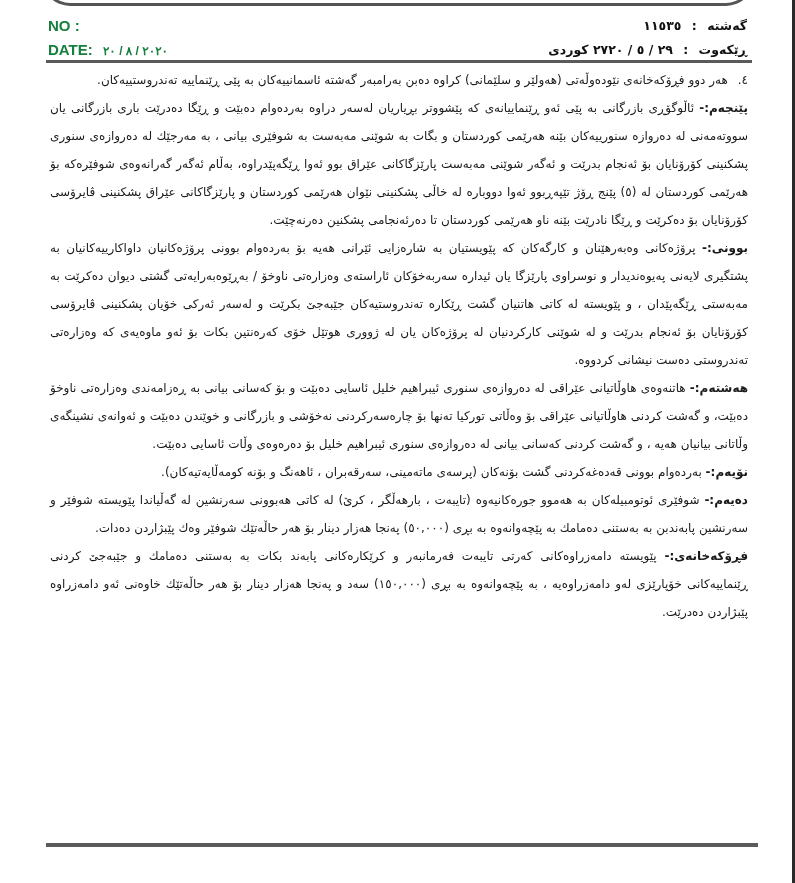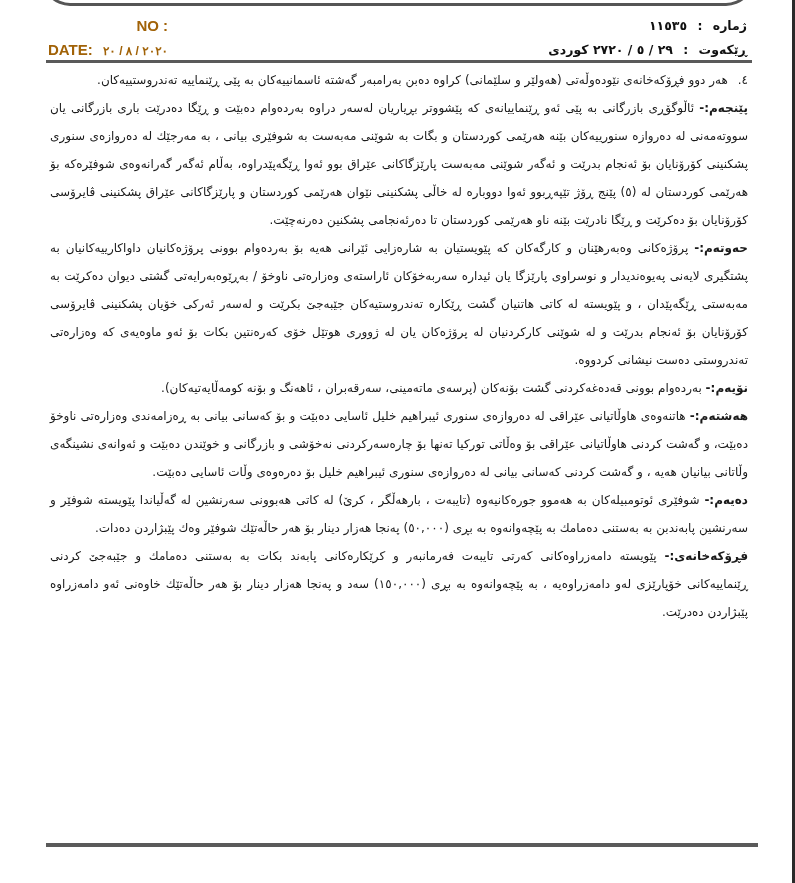--- a/index.html
+++ b/index.html
@@ -6,21 +6,21 @@
   body {
     width: 795px; height: 883px; background: #ffffff; position: relative; overflow: hidden;
     font-family: "DejaVu Sans", sans-serif; color: #1a1a1a;
   }
   .right-edge { position: absolute; right: 0; top: 0; width: 3px; height: 883px; background: #2a2a2a; }
   .top-frame {
     position: absolute; left: 42px; top: -30px; width: 712px; height: 36px;
     border: 3px solid #555; border-top: none; border-radius: 0 0 28px 28px; box-sizing: border-box;
   }
   .header-left { position: absolute; left: 48px; top: 14px; }
-  .header-left .row { font-family: "Liberation Sans", sans-serif; font-weight: bold; font-size: 15px; color: #a16207; height: 24px; line-height: 24px; white-space: nowrap; text-align: right; }
+  .header-left .row { font-family: "Liberation Sans", sans-serif; font-weight: bold; font-size: 15px; color: #15803d; height: 24px; line-height: 24px; white-space: nowrap; }
   .header-left .row .val { font-weight: bold; font-size: 12px; margin-left: 6px; font-family: Liberation Sans, sans-serif; }
   .header-right { position: absolute; right: 48px; top: 14px; direction: rtl; text-align: right; }
   .header-right .row { font-weight: bold; font-size: 12.5px; height: 24px; line-height: 24px; white-space: nowrap; color: #111; }
   .header-right .row .sep { margin: 0 6px; }
   .header-rule { position: absolute; left: 46px; top: 60px; width: 706px; height: 3px; background: #5a5a5a; }
   .content {
     position: absolute; left: 50px; top: 66px; width: 698px; direction: rtl; text-align: justify;
     font-size: 12px; line-height: 28px;
   }
   .para { margin: 0; padding: 0; text-align-last: right; }
@@ -41,21 +41,21 @@
     <span>:</span>
   </div>
   <div class="row">
     <span>DATE</span><span>:</span>
     <span class="val" dir="rtl">٢٠٢٠ / ٨ / ٢٠</span>
   </div>
 </div>
 
 <div class="header-right">
   <div class="row">
-    <span>ژمارە</span>
+    <span>گەشتە</span>
     <span class="sep">:</span>
     <span>١١٥٣٥</span>
   </div>
   <div class="row">
     <span>ڕێکەوت</span>
     <span class="sep">:</span>
     <span>٢٩ / ٥ / ٢٧٢٠ کوردی</span>
   </div>
 </div>
 
@@ -63,30 +63,30 @@
 
 <div class="content">
   <p class="para">
     <span class="num">٤.</span><span>هەر دوو فڕۆکەخانەی نێودەوڵەتی (هەولێر و سلێمانی) کراوە دەبن بەرامبەر گەشتە ئاسمانییەکان بە پێی ڕێنماییە تەندروستییەکان.</span>
   </p>
   <p class="para gap">
     <span class="lead">پێنجەم:-</span>
     <span>ئاڵوگۆڕی بازرگانی بە پێی ئەو ڕێنماییانەی کە پێشووتر بڕیاریان لەسەر دراوە بەردەوام دەبێت و ڕێگا دەدرێت باری بازرگانی یان سووتەمەنی لە دەروازە سنورییەکان بێنە هەرێمی کوردستان و بگات بە شوێنی مەبەست بە شوفێری بیانی ، بە مەرجێك لە دەروازەی سنوری پشکنینی کۆرۆنایان بۆ ئەنجام بدرێت و ئەگەر شوێنی مەبەست پارێزگاکانی عێراق بوو ئەوا ڕێگەپێدراوە، بەڵام ئەگەر گەرانەوەی شوفێرەکە بۆ هەرێمی کوردستان لە (٥) پێنج ڕۆژ تێپەڕبوو ئەوا دووبارە لە خاڵی پشکنینی نێوان هەرێمی کوردستان و پارێزگاکانی عێراق پشکنینی ڤایرۆسی کۆرۆنایان بۆ دەکرێت و ڕێگا نادرێت بێنە ناو هەرێمی کوردستان تا دەرئەنجامی پشکنین دەرنەچێت.</span>
   </p>
   <p class="para gap">
-    <span class="lead">حەوتەم:-</span>
+    <span class="lead">بوونی:-</span>
     <span>پرۆژەکانی وەبەرهێنان و کارگەکان کە پێویستیان بە شارەزایی ئێرانی هەیە بۆ بەردەوام بوونی پرۆژەکانیان داواکارییەکانیان بە پشتگیری لایەنی پەیوەندیدار و نوسراوی پارێزگا یان ئیدارە سەربەخۆکان ئاراستەی وەزارەتی ناوخۆ / بەڕێوەبەرایەتی گشتی دیوان دەکرێت بە مەبەستی ڕێگەپێدان ، و پێویستە لە کاتی هاتنیان گشت ڕێکارە تەندروستیەکان جێبەجێ بکرێت و لەسەر ئەرکی خۆیان پشکنینی ڤایرۆسی کۆرۆنایان بۆ ئەنجام بدرێت و لە شوێنی کارکردنیان لە پرۆژەکان یان لە ژووری هوتێل خۆی کەرەنتین بکات بۆ ئەو ماوەیەی کە وەزارەتی تەندروستی دەست نیشانی کردووە.</span>
+  </p>
+  <p class="para">
+    <span class="lead">هەشتەم:-</span>
+    <span>هاتنەوەی هاوڵاتیانی عێراقی لە دەروازەی سنوری ئیبراهیم خلیل ئاسایی دەبێت و بۆ کەسانی بیانی بە ڕەزامەندی وەزارەتی ناوخۆ دەبێت، و گەشت کردنی هاوڵاتیانی عێراقی بۆ وەڵاتی تورکیا تەنها بۆ چارەسەرکردنی نەخۆشی و بازرگانی و خوێندن دەبێت و ئەوانەی نشینگەی وڵاتانی بیانیان هەیە ، و گەشت کردنی کەسانی بیانی لە دەروازەی سنوری ئیبراهیم خلیل بۆ دەرەوەی وڵات ئاسایی دەبێت.</span>
   </p>
   <p class="para">
     <span class="lead">نۆیەم:-</span>
     <span>بەردەوام بوونی قەدەغەکردنی گشت بۆنەکان (پرسەی ماتەمینی، سەرقەبران ، ئاهەنگ و بۆنە کومەڵایەتیەکان).</span>
-  </p>
-  <p class="para">
-    <span class="lead">هەشتەم:-</span>
-    <span>هاتنەوەی هاوڵاتیانی عێراقی لە دەروازەی سنوری ئیبراهیم خلیل ئاسایی دەبێت و بۆ کەسانی بیانی بە ڕەزامەندی وەزارەتی ناوخۆ دەبێت، و گەشت کردنی هاوڵاتیانی عێراقی بۆ وەڵاتی تورکیا تەنها بۆ چارەسەرکردنی نەخۆشی و بازرگانی و خوێندن دەبێت و ئەوانەی نشینگەی وڵاتانی بیانیان هەیە ، و گەشت کردنی کەسانی بیانی لە دەروازەی سنوری ئیبراهیم خلیل بۆ دەرەوەی وڵات ئاسایی دەبێت.</span>
   </p>
   <p class="para gap">
     <span class="lead">دەیەم:-</span>
     <span>شوفێری ئوتومبیلەکان بە هەموو جورەکانیەوە (تایبەت ، بارهەڵگر ، کرێ) لە کاتی هەبوونی سەرنشین لە گەڵیاندا پێویستە شوفێر و سەرنشین پابەندبن بە بەستنی دەمامك بە پێچەوانەوە بە بڕی (٥٠,٠٠٠) پەنجا هەزار دینار بۆ هەر حاڵەتێك شوفێر وەك پێبژاردن دەدات.</span>
   </p>
   <p class="para gap">
     <span class="lead">فڕۆکەخانەی:-</span>
     <span>پێویستە دامەزراوەکانی کەرتی تایبەت فەرمانبەر و کرێکارەکانی پابەند بکات بە بەستنی دەمامك و جێبەجێ کردنی ڕێنماییەکانی خۆپارێزی لەو دامەزراوەیە ، بە پێچەوانەوە بە بڕی (١٥٠,٠٠٠) سەد و پەنجا هەزار دینار بۆ هەر حاڵەتێك خاوەنی ئەو دامەزراوە پێبژاردن دەدرێت.</span>
   </p>
 </div>

